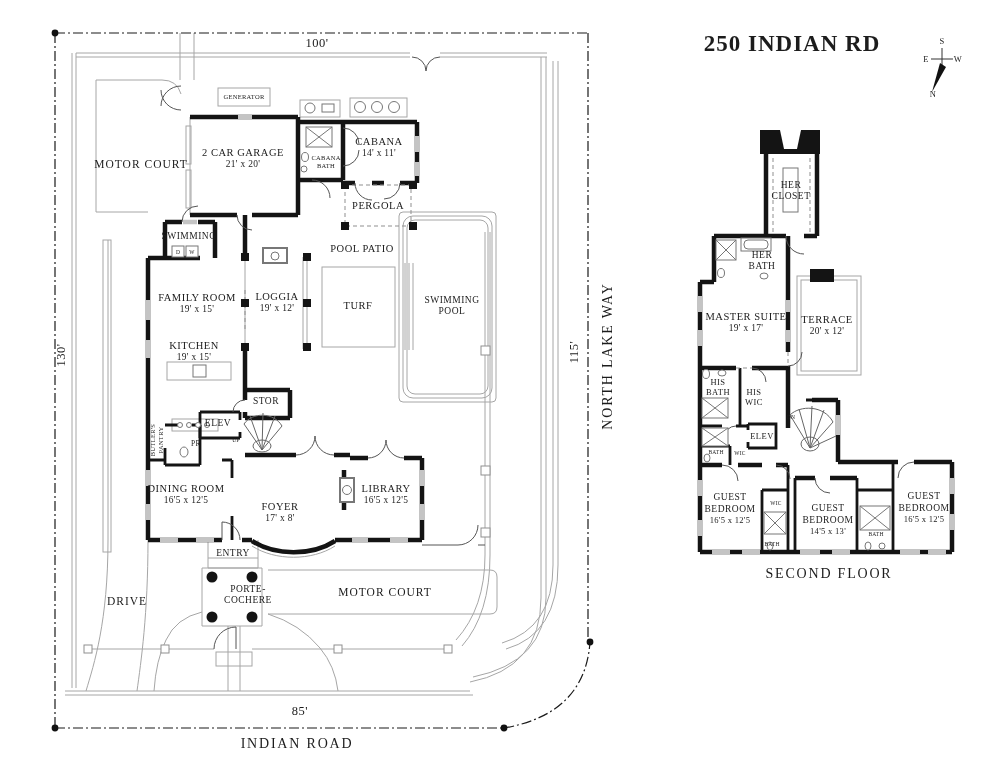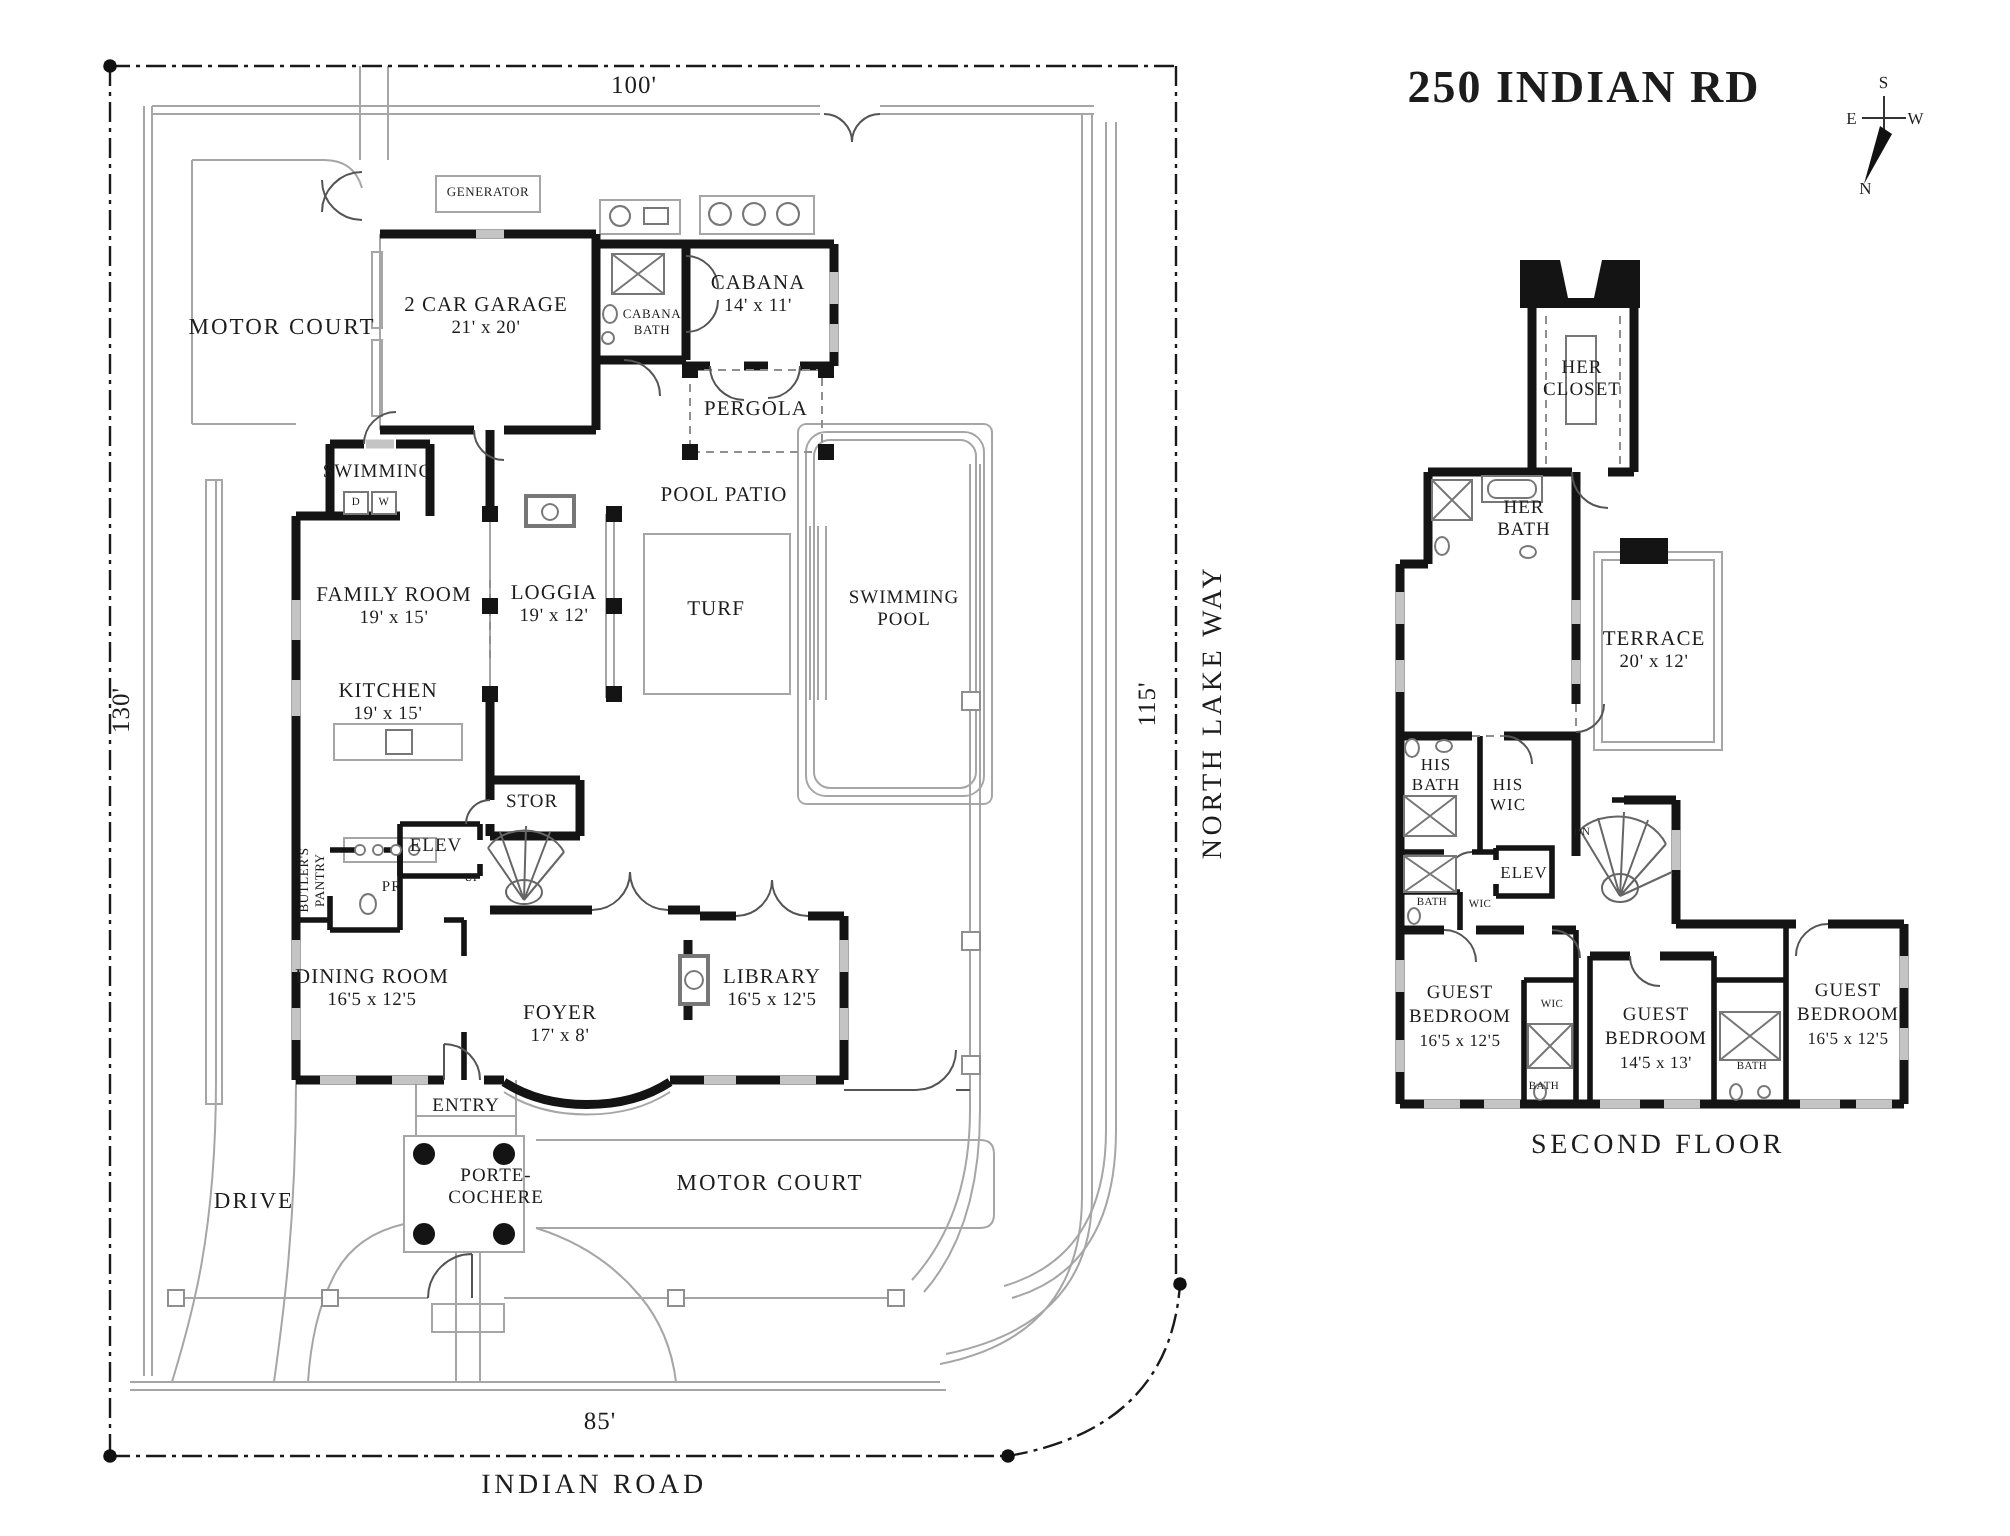--- a/index.html
+++ b/index.html
@@ -336,20 +336,23 @@
     <span class="name">LIBRARY</span><span class="dims">16'5 x 12'5</span>
   </div>
   <div class="lbl s9" style="left:233px;top:554px">ENTRY</div>
   <div class="lbl s9" style="left:248px;top:595px">PORTE-
 COCHERE</div>
 
   <div class="lbl s9" style="left:791px;top:191px">HER
 CLOSET</div>
   <div class="lbl s9" style="left:762px;top:261px">HER
 BATH</div>
+  <div class="lbl s10" style="left:746px;top:323px">
+    <span class="name">MASTER SUITE</span><span class="dims">19' x 17'</span>
+  </div>
   <div class="lbl s10" style="left:827px;top:326px">
     <span class="name">TERRACE</span><span class="dims">20' x 12'</span>
   </div>
   <div class="lbl s8" style="left:718px;top:387px">HIS
 BATH</div>
   <div class="lbl s8" style="left:754px;top:397px">HIS
 WIC</div>
   <div class="lbl s8" style="left:762px;top:436px">ELEV</div>
   <div class="lbl s5" style="left:791px;top:417px">DN</div>
   <div class="lbl s5" style="left:716px;top:452px">BATH</div>

